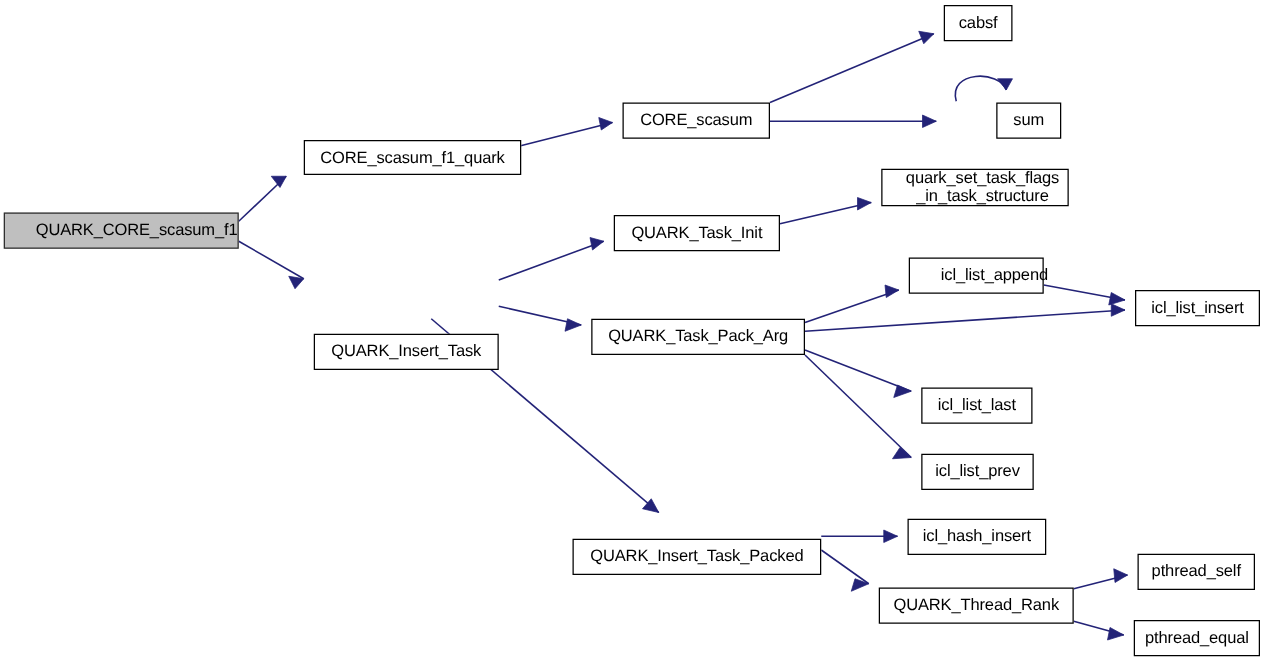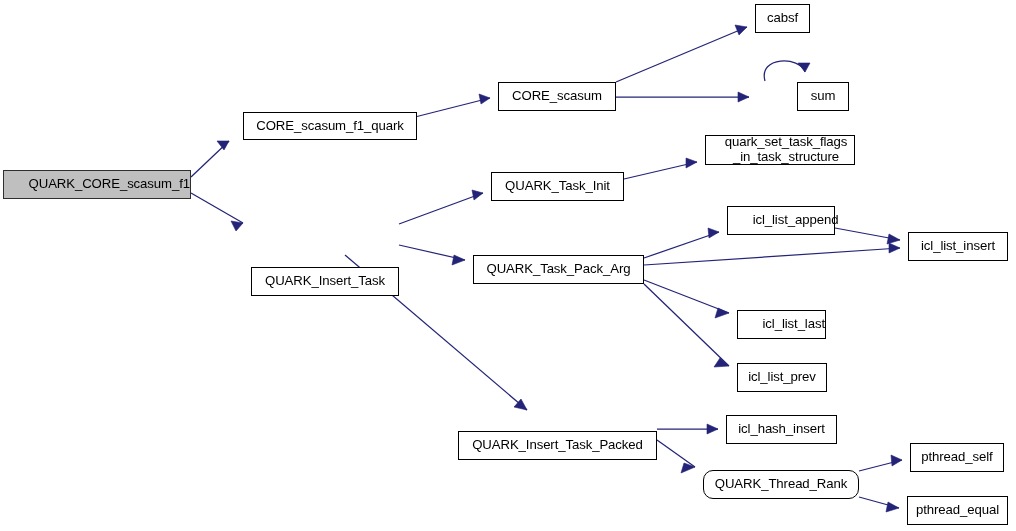--- a/index.html
+++ b/index.html
@@ -147,21 +147,21 @@
       <div class="node-box" style="left: 251px; top: 226px; width: 148px; height: 29px; margin-top: 41px;"><span class="node-label">QUARK_Insert_Task</span></div>
       <div class="node-box" style="left: 498px; top: 82px; width: 118px; height: 29px;"><span class="node-label">CORE_scasum</span></div>
       <div class="node-box" style="left: 755px; top: 4px; width: 55px; height: 29px;"><span class="node-label">cabsf</span></div>
       <div class="node-box" style="left: 757px; top: 82px; width: 52px; height: 29px; margin-left: 40px;"><span class="node-label">sum</span></div>
       <div class="node-box" style="left: 491px; top: 172px; width: 133px; height: 29px;"><span class="node-label">QUARK_Task_Init</span></div>
       <div class="node-box" style="left: 705px; top: 135px; width: 150px; height: 30px; padding-left: 12px;"><span class="node-label">quark_set_task_flags
 _in_task_structure</span></div>
       <div class="node-box" style="left: 473px; top: 255px; width: 171px; height: 29px;"><span class="node-label">QUARK_Task_Pack_Arg</span></div>
       <div class="node-box" style="left: 727px; top: 206px; width: 108px; height: 29px; padding-left: 29px;"><span class="node-label">icl_list_append</span></div>
       <div class="node-box" style="left: 908px; top: 232px; width: 100px; height: 29px;"><span class="node-label">icl_list_insert</span></div>
-      <div class="node-box" style="left: 737px; top: 310px; width: 89px; height: 29px; justify-content: flex-end;"><span class="node-label">icl_list_last</span></div>
+      <div class="node-box" style="left: 737px; top: 310px; width: 89px; height: 29px;"><span class="node-label">icl_list_last</span></div>
       <div class="node-box" style="left: 737px; top: 363px; width: 90px; height: 29px;"><span class="node-label">icl_list_prev</span></div>
       <div class="node-box" style="left: 458px; top: 415px; width: 199px; height: 29px; margin-top: 16px;"><span class="node-label">QUARK_Insert_Task_Packed</span></div>
       <div class="node-box" style="left: 726px; top: 415px; width: 111px; height: 29px;"><span class="node-label">icl_hash_insert</span></div>
-      <div class="node-box" style="left: 703px; top: 470px; width: 156px; height: 29px; border-radius: 10px;"><span class="node-label">QUARK_Thread_Rank</span></div>
+      <div class="node-box" style="left: 703px; top: 470px; width: 156px; height: 29px;"><span class="node-label">QUARK_Thread_Rank</span></div>
       <div class="node-box" style="left: 910px; top: 443px; width: 94px; height: 29px;"><span class="node-label">pthread_self</span></div>
       <div class="node-box" style="left: 907px; top: 496px; width: 101px; height: 29px;"><span class="node-label">pthread_equal</span></div>
     </div>
 </div>
 
 </body></html>

